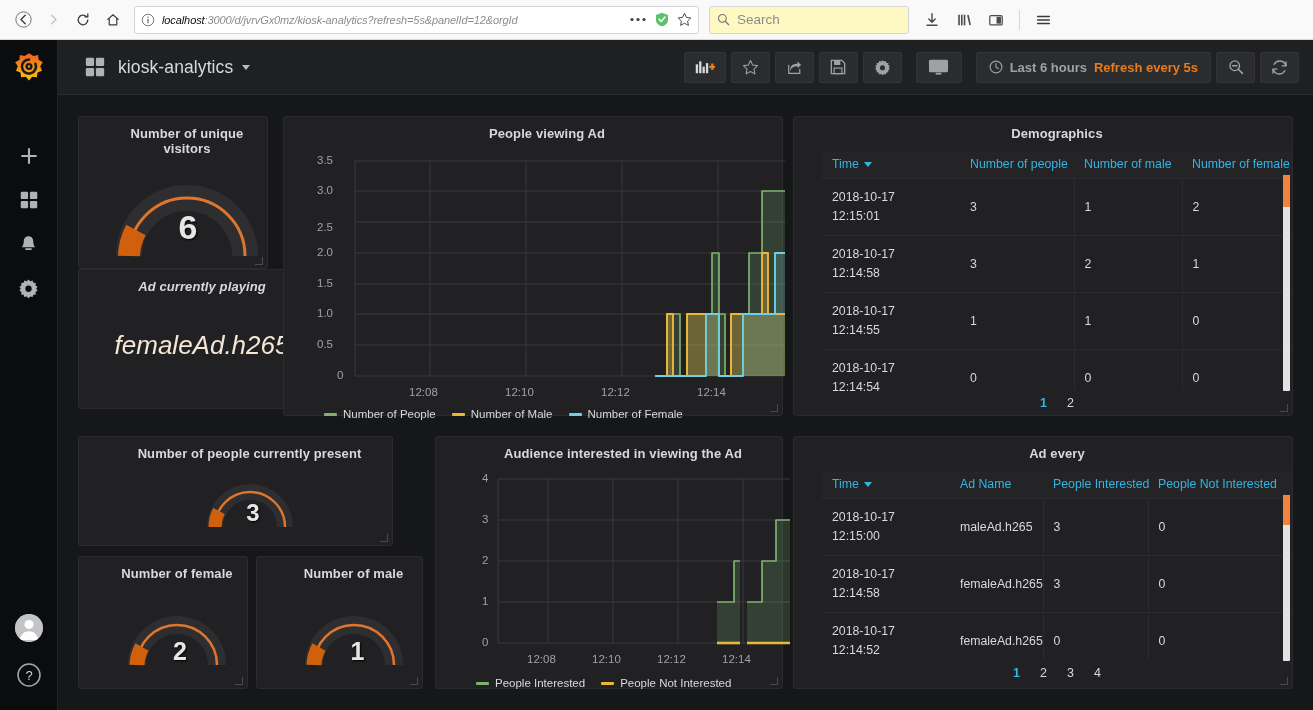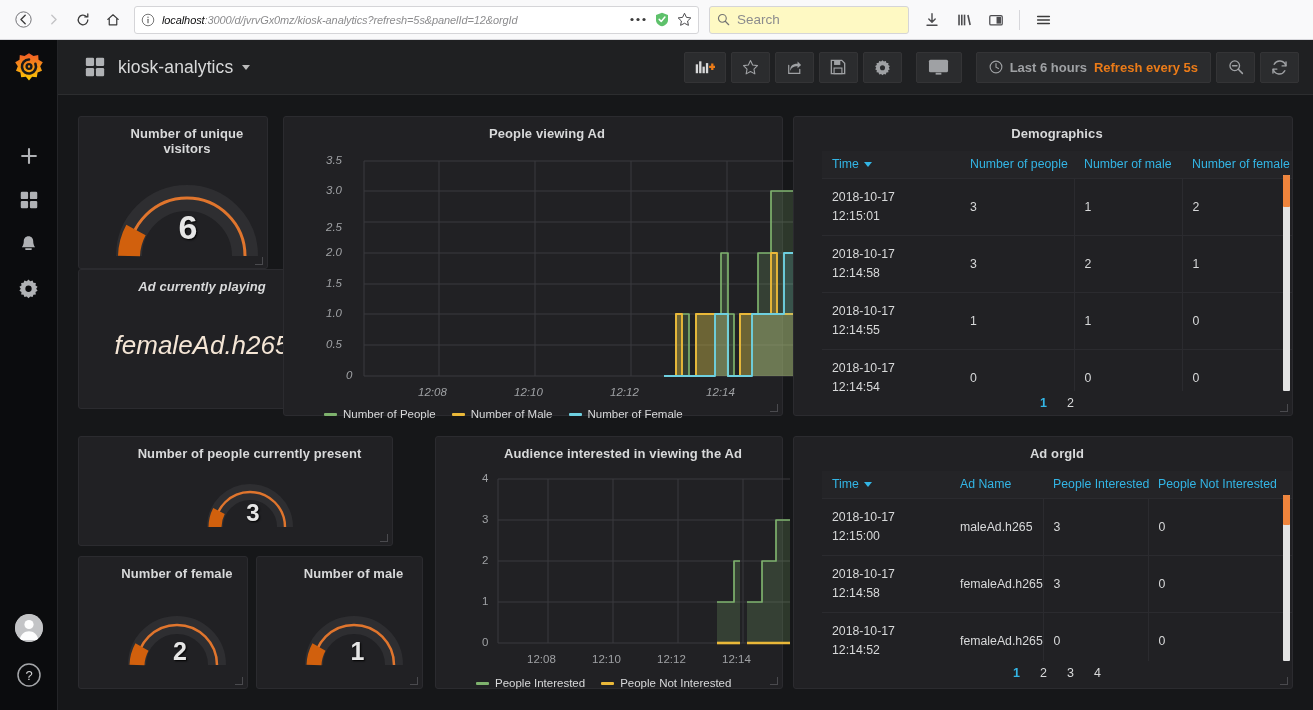--- a/index.html
+++ b/index.html
@@ -435,21 +435,21 @@
   </div>
 
   <div class="panel" style="left:20px; top:174px; width:220px; height:140px;font-style:italic;">
     <div class="panel-title">Ad currently playing</div>
     <div class="single-text" style="height:102px;">femaleAd.h265</div>
     <div class="resize-grip"></div>
   </div>
 
   <div class="panel" style="left:225px; top:21px; width:500px; height:300px;">
     <div class="panel-title">People viewing Ad</div>
-    <div class="graph-area" style="margin:12px 10px 0 12px; height:230px; position:relative;font-style:italic;">
+    <div class="graph-area" style="margin:12px 10px 0 3px; height:230px; position:relative;">
       <svg width="478" height="232" viewBox="0 0 478 232" style="position:absolute; left:0; top:0;">
 
         <g stroke="#3a3a3e" stroke-width="1">
           <line x1="40" y1="8" x2="470" y2="8"></line>
           <line x1="40" y1="38" x2="470" y2="38"></line>
           <line x1="40" y1="69" x2="470" y2="69"></line>
           <line x1="40" y1="100" x2="470" y2="100"></line>
           <line x1="40" y1="131" x2="470" y2="131"></line>
           <line x1="40" y1="161" x2="470" y2="161"></line>
           <line x1="40" y1="192" x2="470" y2="192"></line>
@@ -650,21 +650,21 @@
       </span>
       <span class="legend-item">
         <i class="legend-swatch" style="background:#eab839"></i>
         <span>People Not Interested</span>
       </span>
     </div>
     <div class="resize-grip"></div>
   </div>
 
   <div class="panel" style="left:735px; top:341px; width:500px; height:253px;">
-    <div class="panel-title">Ad orgId</div>
+    <div class="panel-title">Ad every</div>
     <div class="tbl-scroll" style="margin-top:10px; height:190px;">
       <table class="gtable">
         <colgroup>
             <col style="width:128px">
             <col style="width:93px">
             <col style="width:105px">
             <col>
           </colgroup>
         <thead>
           <tr>

